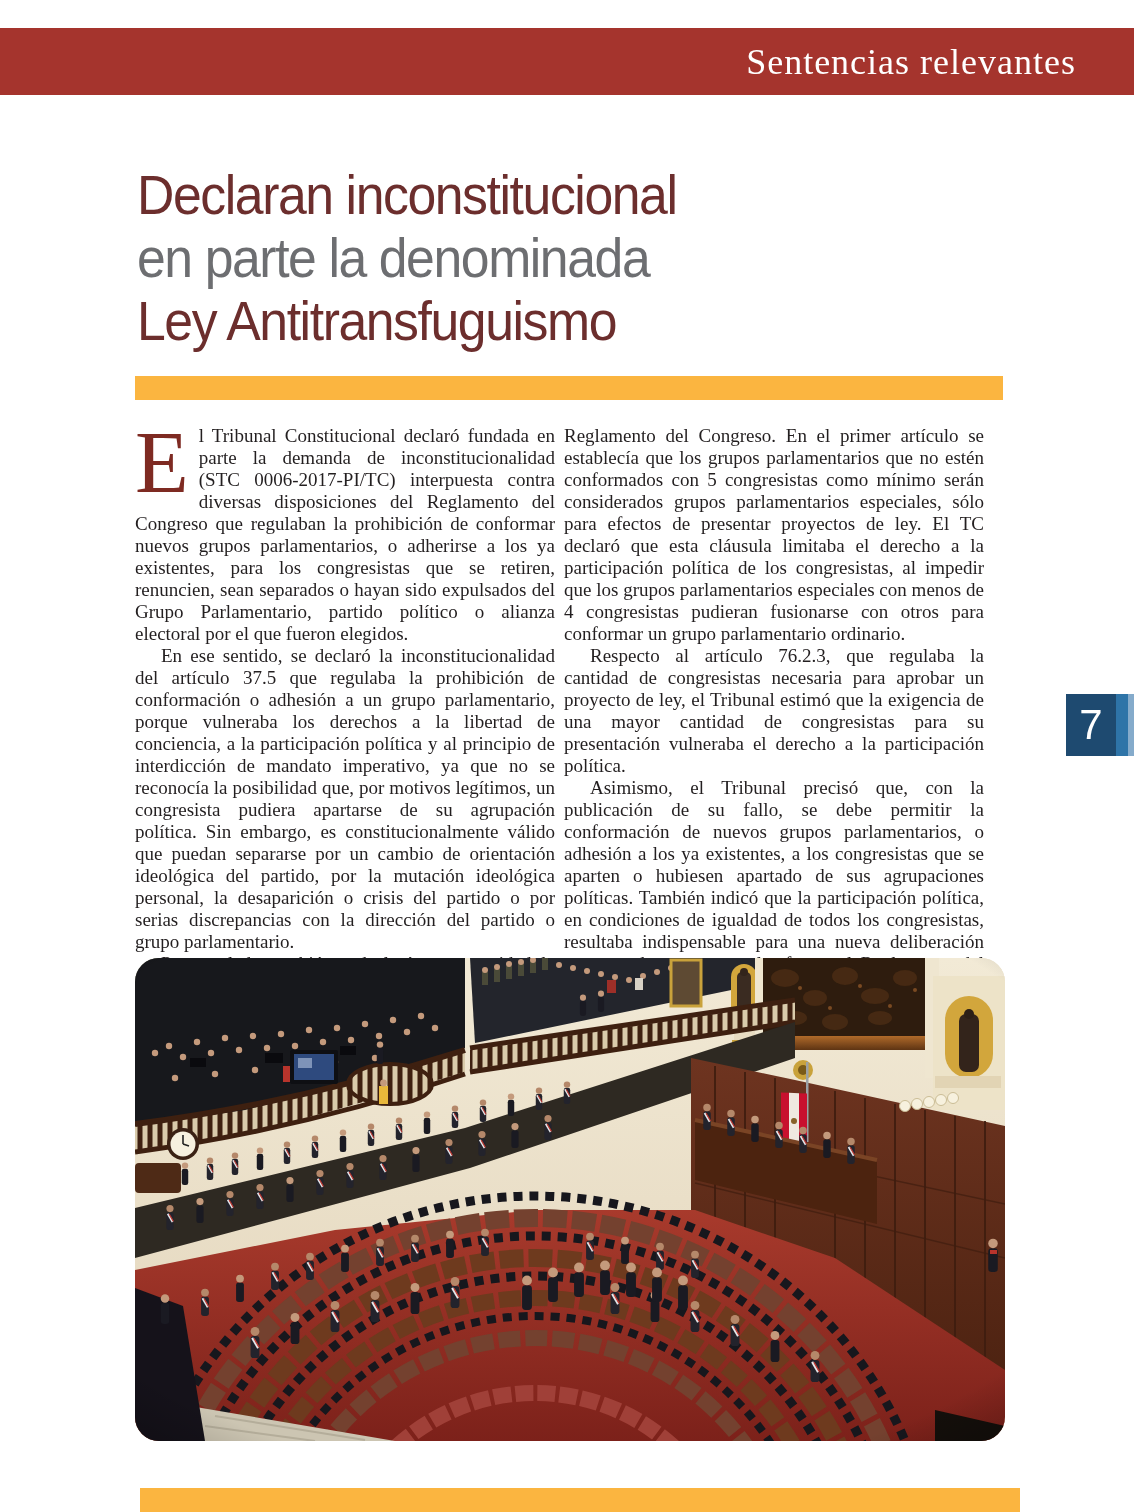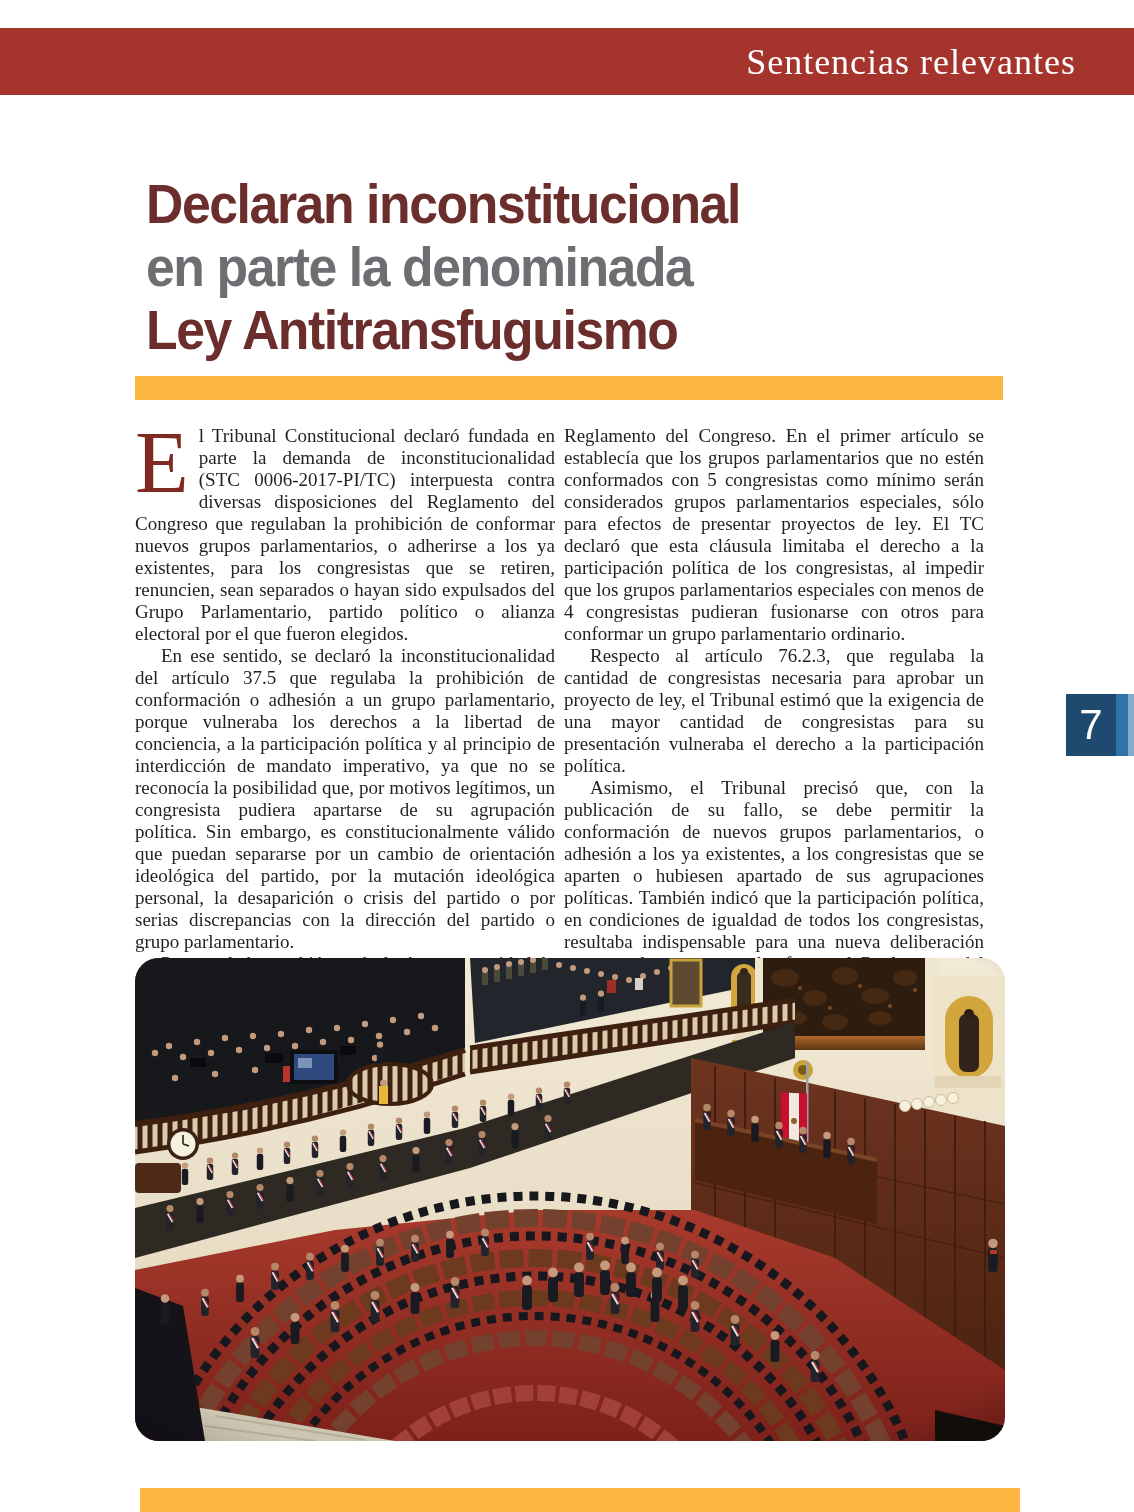--- a/index.html
+++ b/index.html
@@ -7,22 +7,22 @@
     --accent-yellow:#FBB540; --tab-navy:#1E4A70; --tab-blue-mid:#2E74A8;
     --tab-blue-light:#85ABCB; --body-text:#231F20; --dropcap-red:#7E2A22;
   }
   html,body{margin:0;padding:0;background:#ffffff;}
   .page{position:relative;width:1134px;height:1512px;background:#fff;overflow:hidden;
         font-family:"Liberation Serif",serif;color:var(--body-text);}
   .topbar{position:absolute;left:0;top:28px;width:1134px;height:67px;
           background:var(--header-bg);display:flex;align-items:center;justify-content:flex-end;}
   .topbar-title{font-family:"Liberation Serif",serif;font-size:36px;color:#fff;
           padding-right:58px;letter-spacing:1px;font-weight:400;}
-  .headline{position:absolute;left:133px;top:160px;margin:13px;font-family:"Liberation Sans",sans-serif;
-          font-weight:bold;font-size:55px;line-height:63px;letter-spacing:-1.5px;}
+  .headline{position:absolute;left:133px;top:160px;margin:4px;font-family:"Liberation Sans",sans-serif;
+          font-weight:normal;font-size:55px;line-height:63px;letter-spacing:-1.5px;}
   .headline .hl{display:block;transform:scaleX(.94);transform-origin:left;white-space:nowrap;}
   .hl.maroon{color:var(--headline-maroon);}
   .hl.gray{color:var(--headline-gray);}
   .accent-bar{position:absolute;background:var(--accent-yellow);}
   .accent-bar.top{left:135px;top:376px;width:868px;height:24px;}
   .accent-bar.bottom{left:140px;top:1488px;width:880px;height:24px;}
   .col{position:absolute;top:425px;width:420px;}
   .col1{left:135px;}
   .col2{left:564px;}
   .col p{margin:0;text-align:justify;font-size:19px;line-height:22px;}

